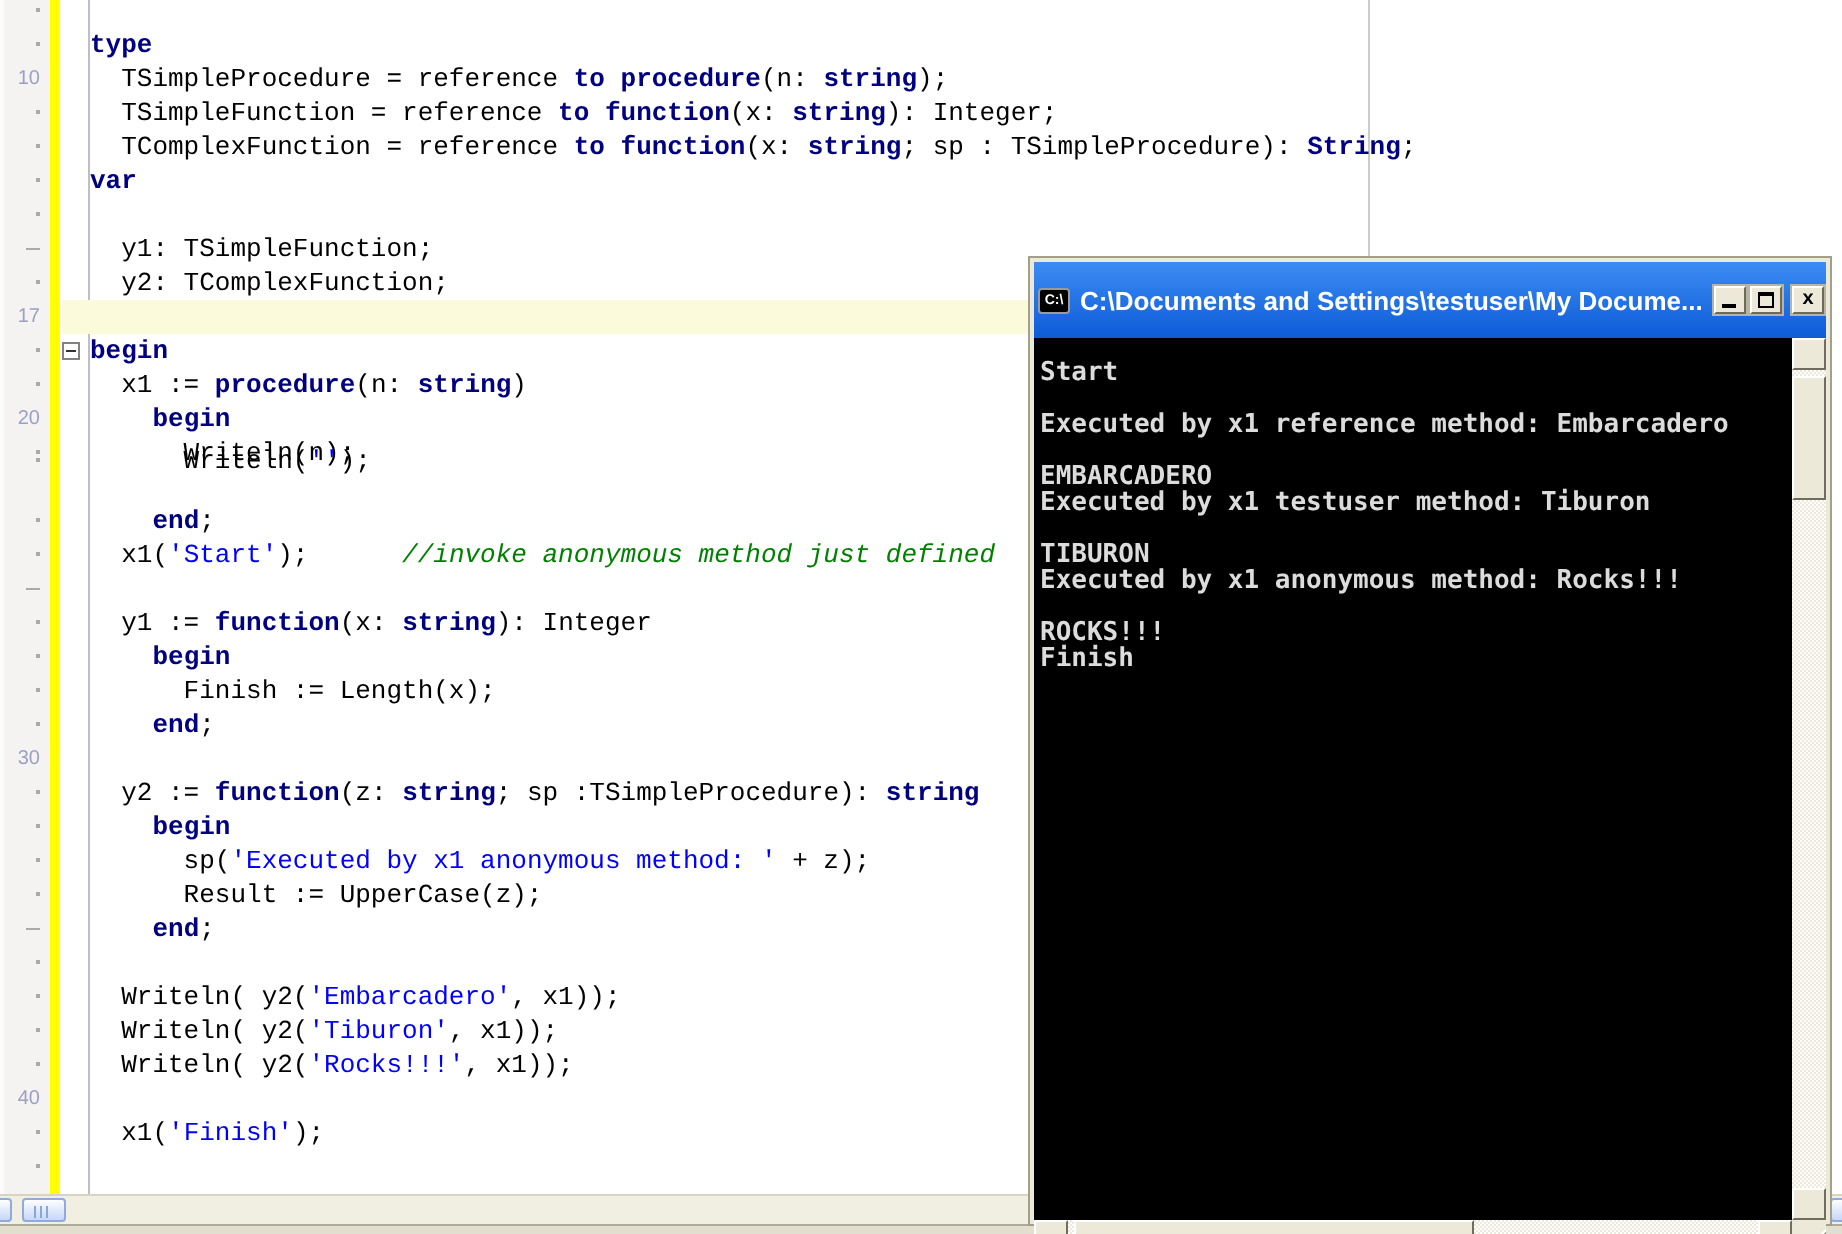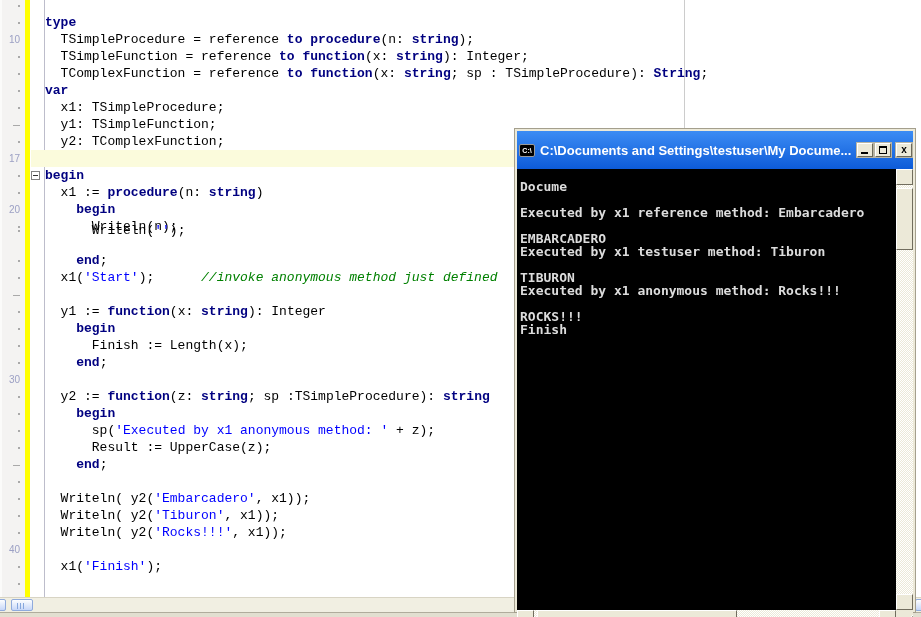--- a/index.html
+++ b/index.html
@@ -95,21 +95,20 @@
       <div class="code-row" style="top: 65px;">
         <div class="gmark" style="color: rgb(156, 160, 196);"><span class="gdot"></span></div>
         <div class="code-text"><span class="id" style="color: rgb(0, 0, 0);">  TComplexFunction = reference </span><span class="kw" style="color: rgb(0, 0, 128);">to</span><span class="id" style="color: rgb(0, 0, 0);"> </span><span class="kw" style="color: rgb(0, 0, 128);">function</span><span class="id" style="color: rgb(0, 0, 0);">(x: </span><span class="kw" style="color: rgb(0, 0, 128);">string</span><span class="id" style="color: rgb(0, 0, 0);">; sp : TSimpleProcedure): </span><span class="kw" style="color: rgb(0, 0, 128);">String</span><span class="id" style="color: rgb(0, 0, 0);">;</span></div>
       </div>
       <div class="code-row" style="top: 82px;">
         <div class="gmark" style="color: rgb(156, 160, 196);"><span class="gdot"></span></div>
         <div class="code-text"><span class="kw" style="color: rgb(0, 0, 128);">var</span></div>
       </div>
       <div class="code-row" style="top: 99px;">
         <div class="gmark" style="color: rgb(156, 160, 196);"><span class="gdot"></span></div>
-        <div class="code-text"><span class="id" style="color: rgb(0, 0, 0);">  x1: TSimpleProcedure;</span></div>
       </div>
       <div class="code-row" style="top: 116px;">
         <div class="gmark" style="color: rgb(156, 160, 196);"><span class="gdash"></span></div>
         <div class="code-text"><span class="id" style="color: rgb(0, 0, 0);">  y1: TSimpleFunction;</span></div>
       </div>
       <div class="code-row" style="top: 133px;">
         <div class="gmark" style="color: rgb(156, 160, 196);"><span class="gdot"></span></div>
         <div class="code-text"><span class="id" style="color: rgb(0, 0, 0);">  y2: TComplexFunction;</span></div>
       </div>
       <div class="code-row" style="top: 150px;">
@@ -239,21 +238,21 @@
     <div class="tb-btn">
         <span class="glyph-min"></span>
       </div>
     <div class="tb-btn">
         <span class="glyph-max"></span>
       </div>
     <div class="tb-btn tb-close">x</div>
   </div>
   <div class="console-body">
     <div class="screen">
-      <div id="console-output"><div>Docume</div><div>&nbsp;</div><div>Executed by x1 reference method: Embarcadero</div><div>&nbsp;</div><div>EMBARCADERO</div><div>Executed by x1 testuser method: Tiburon</div><div>&nbsp;</div><div>TIBURON</div><div>Executed by x1 anonymous method: Rocks!!!</div><div>&nbsp;</div><div>ROCKS!!!</div><div>Finish</div></div>
+      <div id="console-output"><div>Start</div><div>&nbsp;</div><div>Executed by x1 reference method: Embarcadero</div><div>&nbsp;</div><div>EMBARCADERO</div><div>Executed by x1 testuser method: Tiburon</div><div>&nbsp;</div><div>TIBURON</div><div>Executed by x1 anonymous method: Rocks!!!</div><div>&nbsp;</div><div>ROCKS!!!</div><div>Finish</div></div>
     </div>
     <div class="vscroll dither">
       <div class="sb-btn" style="left:0;top:0;">
           <span class="tri tri-up"></span>
         </div>
       <div class="sb-thumb" style="left:0;top:19px;width:17px;height:62px;"></div>
       <div class="sb-btn" style="left:0;bottom:0;">
           <span class="tri tri-down"></span>
         </div>
     </div>

